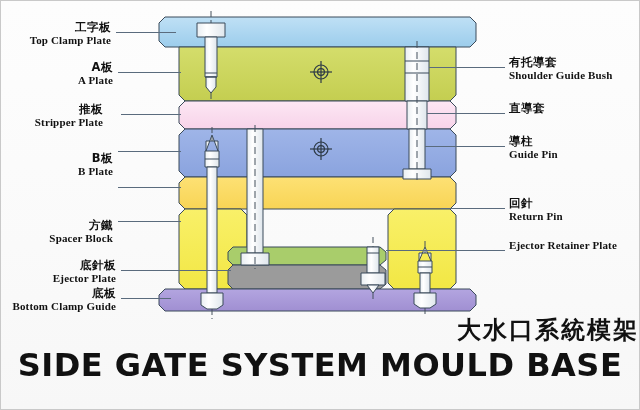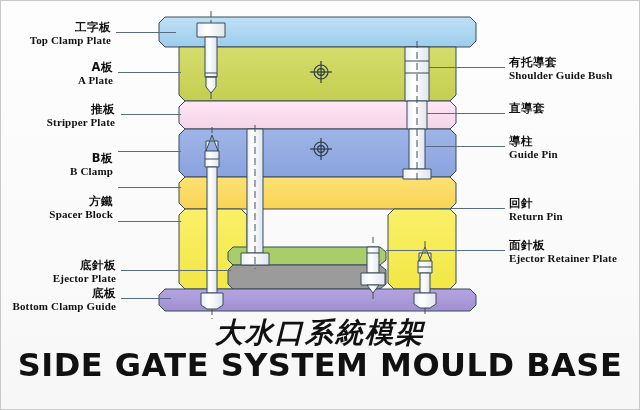--- a/index.html
+++ b/index.html
@@ -15,23 +15,23 @@
            font-family:"DejaVu Sans","Liberation Sans",sans-serif;}
   .lbl .en{font-size:11px;font-weight:700;line-height:13.5px;letter-spacing:.15px;
            font-family:"Liberation Serif","DejaVu Serif",serif;}
   .lbl.right{text-align:left;}
   .lbl.left{text-align:right;}
 
   
   .leader{position:absolute;height:0;border-top:1px solid #5a6b7d;}
 
   
-  #title-cn{position:absolute;left:0;right:0;top:313px;text-align:center;
+  #title-cn{position:absolute;left:0;right:0;top:313px;text-align:right;
             font-family:"DejaVu Sans","Liberation Sans",sans-serif;
-            font-size:28px;font-weight:700;letter-spacing:2px;color:#111;font-style:italic;}
+            font-size:24px;font-weight:700;letter-spacing:2px;color:#111;}
   #title-en{position:absolute;left:0;right:0;top:345px;text-align:center;
             font-family:"DejaVu Sans","Liberation Sans",sans-serif;
             font-size:32px;font-weight:700;letter-spacing:.5px;color:#111;}
 
   #svgwrap{position:absolute;left:0;top:0;width:640px;height:410px;}
 </style>
 </head>
 <body>
 
 <div id="page">
@@ -184,32 +184,32 @@
   <div class="lbl left" style="right:528px;top:20px;">
     <div class="cn">工字板</div>
     <div class="en">Top Clamp Plate</div>
   </div>
 
   <div class="lbl left" style="right:526px;top:60px;">
     <div class="cn">A板</div>
     <div class="en">A Plate</div>
   </div>
 
-  <div class="lbl left" style="right:524px;top:102px;margin-left:40px;">
+  <div class="lbl left" style="right:536px;top:102px;margin-left:40px;">
     <div class="cn">推板</div>
     <div class="en">Stripper Plate</div>
   </div>
 
   <div class="lbl left" style="right:526px;top:151px;">
     <div class="cn">B板</div>
-    <div class="en">B Clamp</div>
-  </div>
-
-
-  <div class="lbl left" style="right:526px;top:194px;">
+    <div class="en">B Plate</div>
+  </div>
+
+
+  <div class="lbl left" style="right:526px;top:218px;">
     <div class="cn">方鐵</div>
     <div class="en">Spacer Block</div>
   </div>
 
   <div class="lbl left" style="right:523px;top:258px;">
     <div class="cn">底針板</div>
     <div class="en">Ejector Plate</div>
   </div>
 
   <div class="lbl left" style="right:523px;top:286px;">
@@ -230,20 +230,19 @@
     <div class="cn">導柱</div>
     <div class="en">Guide Pin</div>
   </div>
 
   <div class="lbl right" style="left:508px;top:196px;">
     <div class="cn">回針</div>
     <div class="en">Return Pin</div>
   </div>
 
   <div class="lbl right" style="left:508px;top:238px;">
-    <div class="cn">面針板</div>
     <div class="en">Ejector Retainer Plate</div>
   </div>
 
   <div id="title-cn">大水口系統模架</div>
   <div id="title-en">SIDE GATE SYSTEM MOULD BASE</div>
 
 </div>
 
 </body></html>

